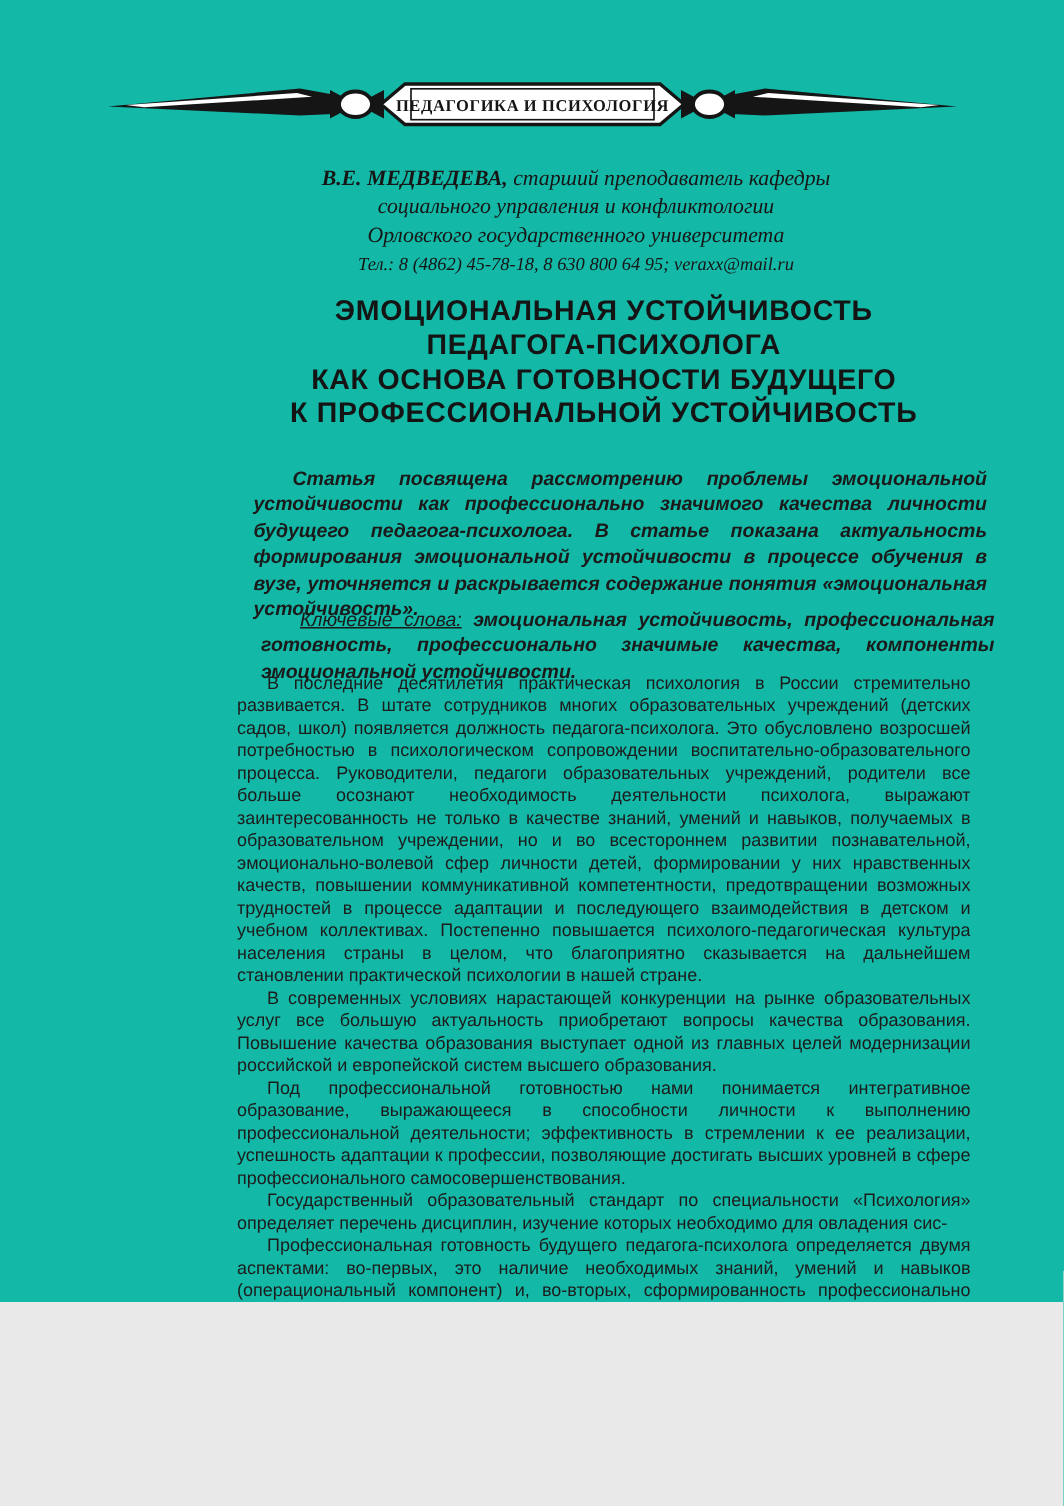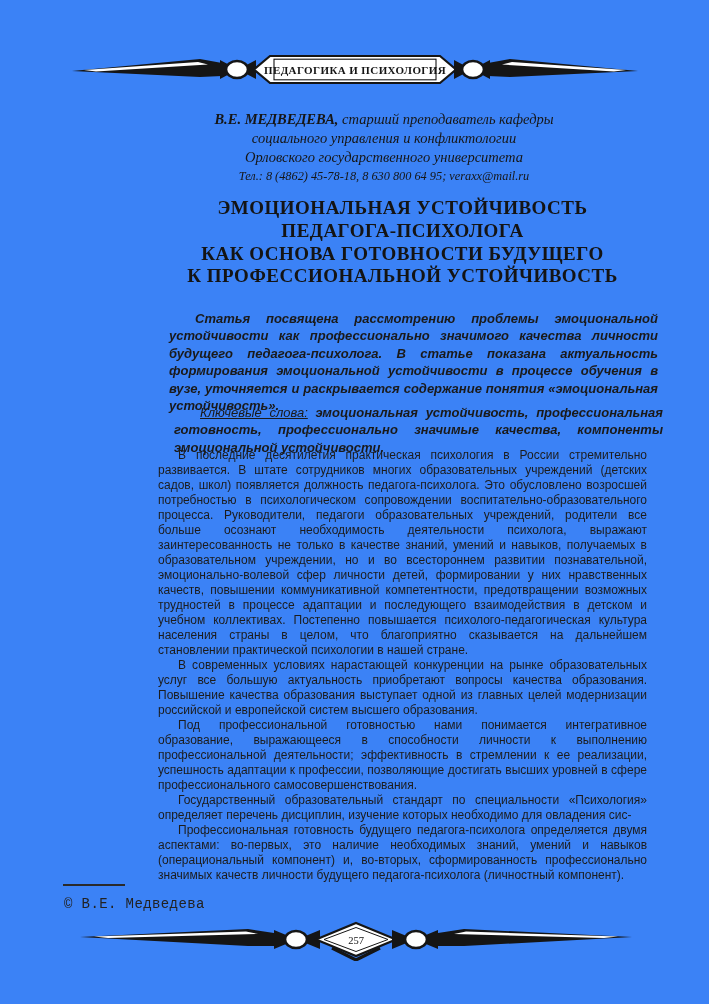--- a/index.html
+++ b/index.html
@@ -1,20 +1,20 @@
 <!DOCTYPE html>
 <html lang="ru"><head>
 <meta charset="utf-8">
 <style>
   html,body{margin:0;padding:0;background:#e9e9e9;}
   .page{
     position:relative;
-    width:709px;height:1004px;
+    width:709px;height:868px;
     margin:0 auto;
-    background:#3b82f6;
+    background:#14b8a6;
     overflow:hidden;
     color:#1b1b1b;
     font-family:"Liberation Sans", sans-serif;
   }
   
   .ornament{position:absolute;}
   .ornament-top{left:72px;top:51px;}
   .ornament-bottom{left:80px;top:921px;}
   .banner-text{
     font-family:"Liberation Serif", serif;
@@ -43,21 +43,21 @@
   .author-contact{
     font-size:12.3px;
     line-height:17px;
   }
   
   .article-title{
     position:absolute;
     top:197px;left:158px;width:489px;
     margin:0;
     text-align:center;
-    font-family:Liberation Serif, serif;
+    font-family:Liberation Sans, sans-serif;
     font-weight:bold;
     font-size:19px;
     line-height:22.8px;
     letter-spacing:0.5px;
     color:#141414;
   }
   
   .abstract{
     position:absolute;
     top:299px;left:158px;width:489px;

